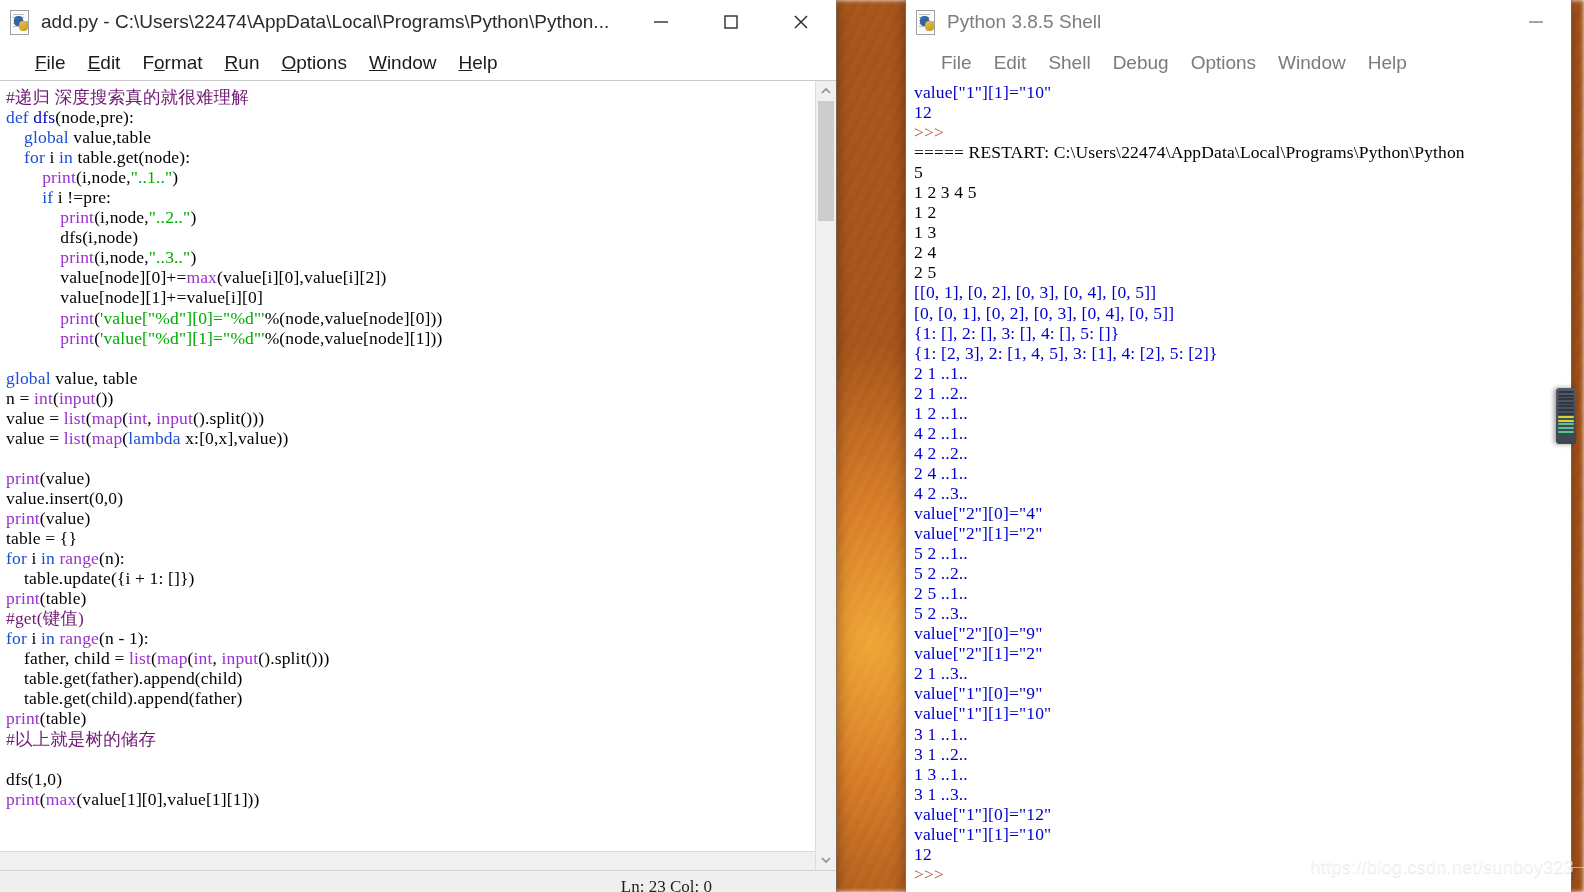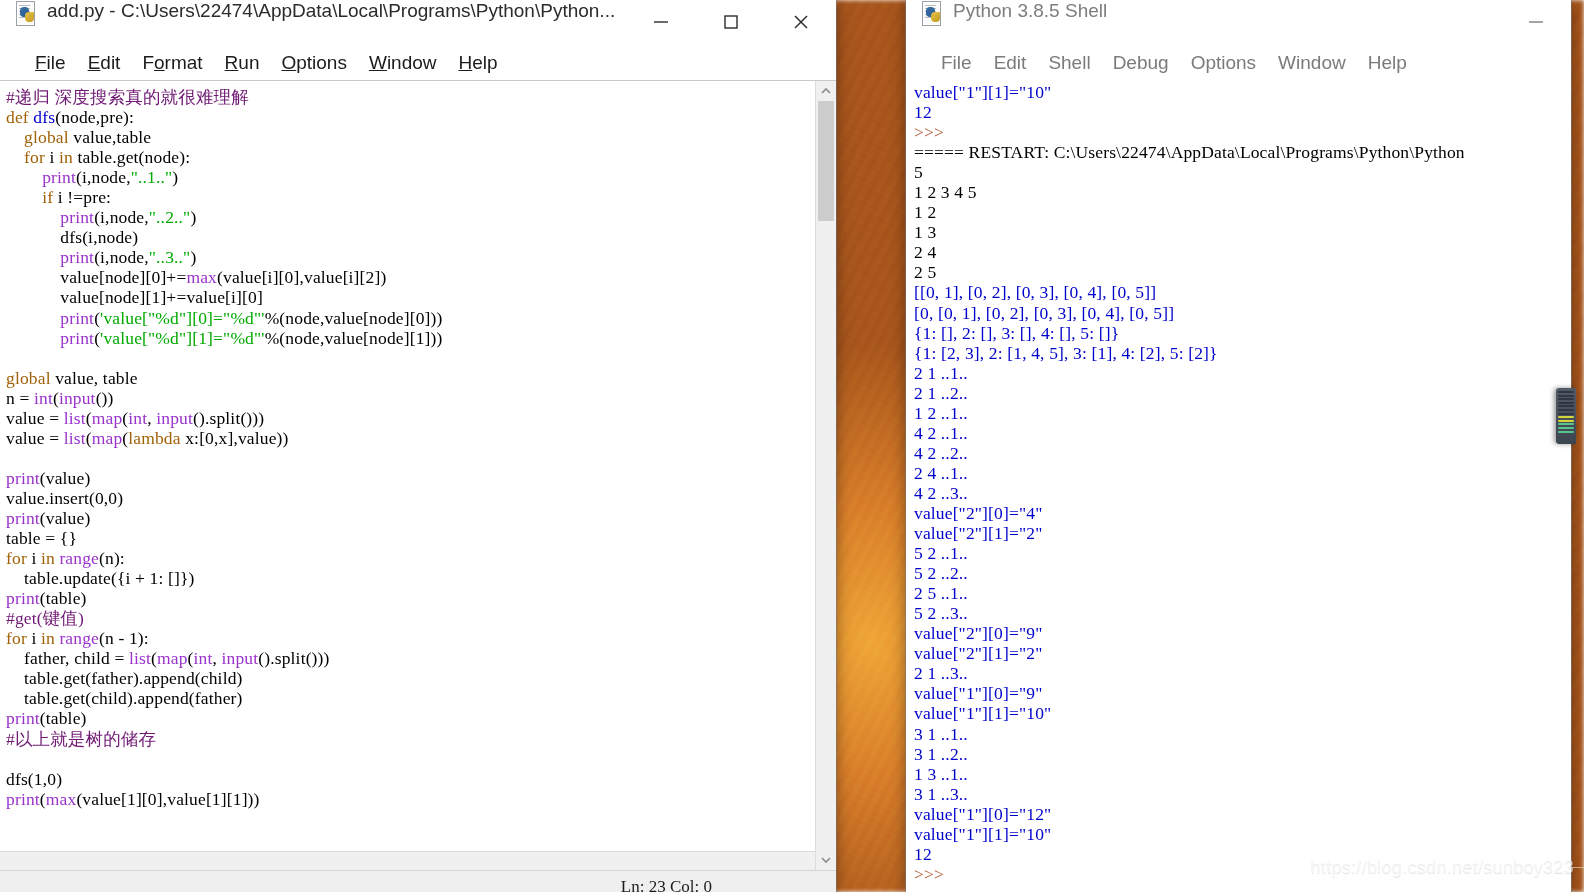--- a/index.html
+++ b/index.html
@@ -35,22 +35,23 @@
 
   
   .window {
     position: absolute;
     background: #ffffff;
     box-shadow: 0 0 0 1px rgba(120,120,120,.55), 0 2px 14px rgba(0,0,0,.42);
   }
   .titlebar {
     height: 44px;
     display: flex;
+    align-items: center;
     background: #ffffff;
-    padding-left: 14px;
+    padding-left: 8px;
     box-sizing: border-box;
   }
   .title-icon {
     width: 24px; height: 26px;
     position: relative;
     flex: 0 0 auto;
     margin-right: 9px;
   }
   .title-icon .page {
     position: absolute; left: 2px; top: 1px;
@@ -134,21 +135,21 @@
   }
   pre.code {
     margin: 0;
     font-family: "Liberation Serif", serif;
     font-size: 17.5px;
     line-height: 20.05px;
     color: #000000;
     white-space: pre;
     letter-spacing: .15px;
   }
-  .kw   { color: #a16207; }          
+  .kw   { color: #1d4ed8; }          
   .bi   { color: #9933cc; }          
   .fn   { color: #0000cc; }          
   .str  { color: #00aa00; }          
   .cmt  { color: #701a75; }          
 
   
   .vscroll {
     flex: 0 0 auto;
     width: 20px;
     background: #f0f0f0;

